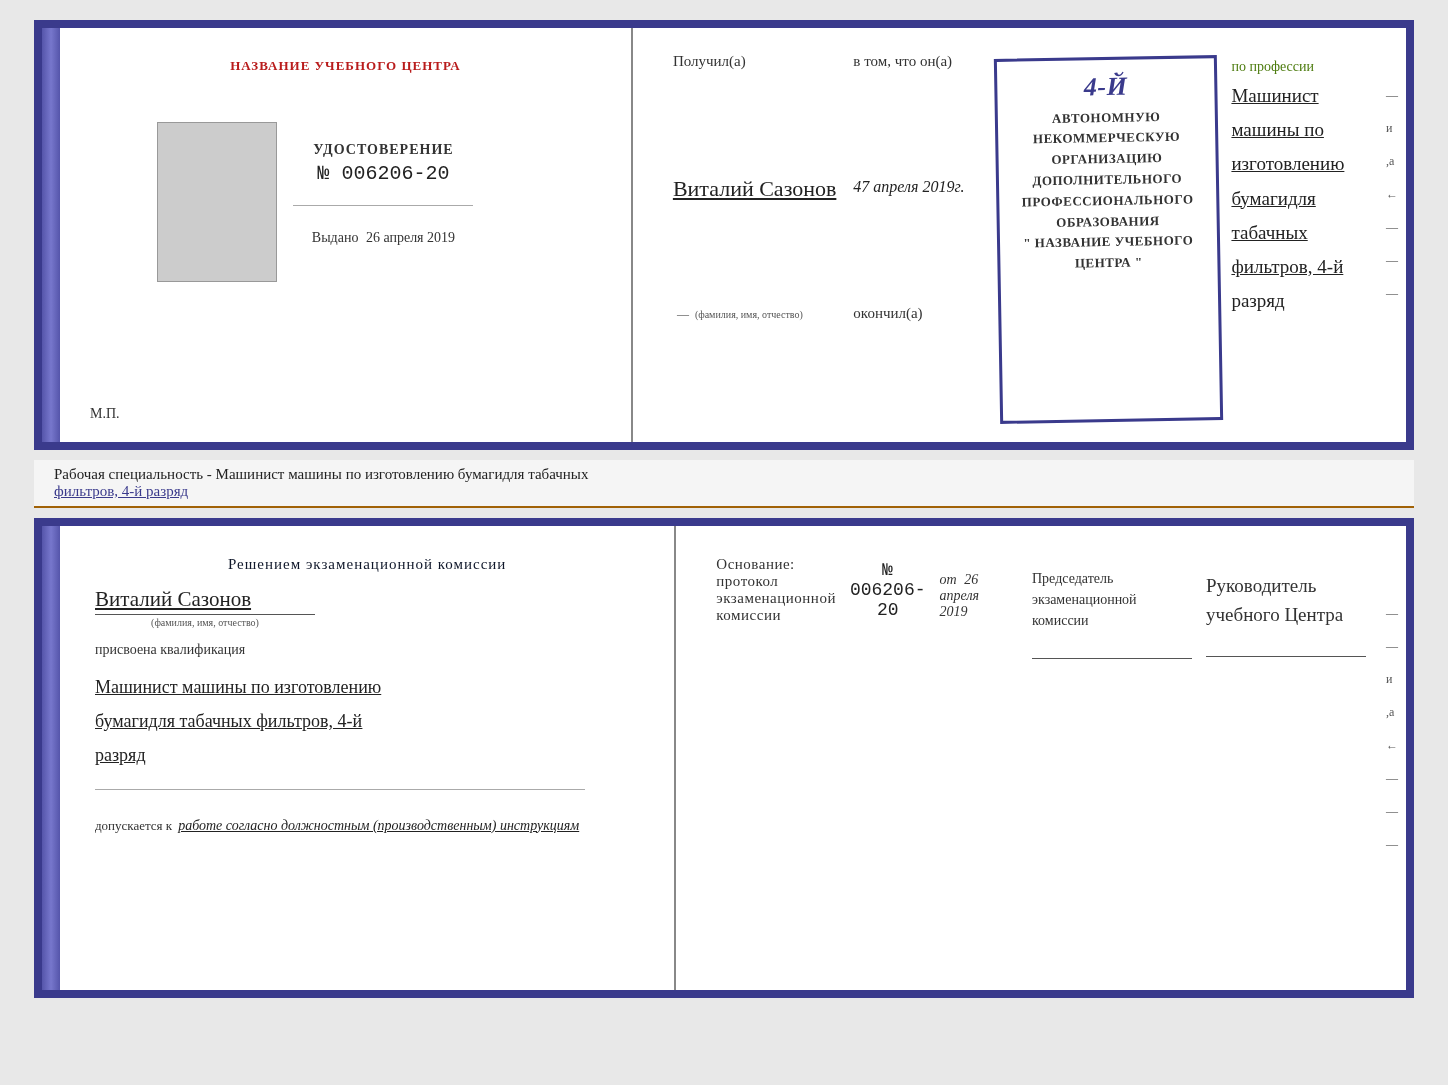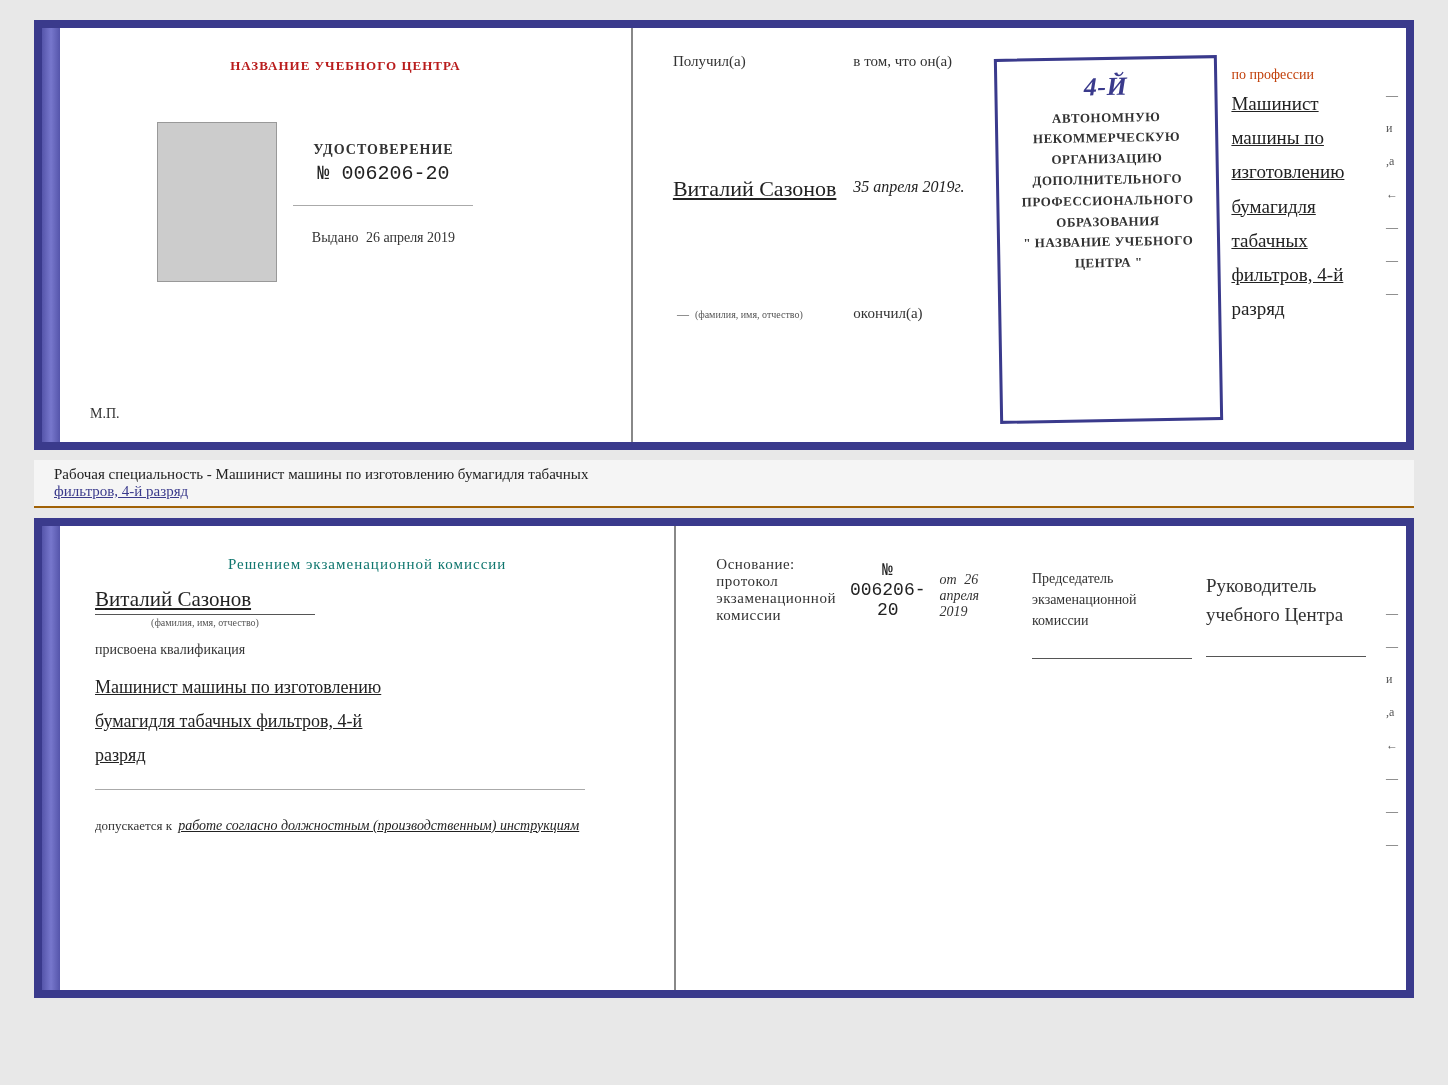--- a/index.html
+++ b/index.html
@@ -169,22 +169,22 @@
 
     .org-highlight {
       font-size: 26px;
       color: #3a3a8c;
       font-weight: bold;
       font-style: italic;
     }
 
     .profession-label {
       font-size: 14px;
-      color: #c2410c;
-      margin-top: 14px;
+      color: #4d7c0f;
+      margin-top: 6px;
     }
 
     .profession-handwritten {
       font-family: 'Segoe Script', 'Brush Script MT', cursive;
       font-size: 19px;
       color: #222;
       text-decoration: underline;
       line-height: 1.8;
       display: block;
       margin-top: 4px;
@@ -238,21 +238,21 @@
     .bottom-right {
       flex: 1;
       padding: 30px 40px 25px 40px;
       display: flex;
       gap: 14px;
       position: relative;
     }
 
     .commission-title {
       font-size: 15px;
-      color: #0f766e;
+      color: #0f172a;
       letter-spacing: 1px;
       text-align: center;
       margin-bottom: 6px;
     }
 
     .person-name-hw {
       font-family: 'Segoe Script', 'Brush Script MT', cursive;
       font-size: 21px;
       color: #222;
       text-decoration: underline;
@@ -411,21 +411,21 @@
 
       <div class="received-line">
         <span>Получил(а)</span>
         <span class="handwritten">Виталий Сазонов</span>
         <span style="font-size:12px; color:#555; margin-left:4px;">—</span>
         <span class="small-label">(фамилия, имя, отчество)</span>
       </div>
 
       <div class="in-that-line">
         <span>в том, что он(а)</span>
-        <span class="date-handwritten">35 апреля 2019г.</span>
+        <span class="date-handwritten">47 апреля 2019г.</span>
         <span>окончил(а)</span>
       </div>
 
       <div class="organization-block">
         <div class="org-highlight">4-й</div>
         <div>АВТОНОМНУЮ НЕКОММЕРЧЕСКУЮ ОРГАНИЗАЦИЮ</div>
         <div>ДОПОЛНИТЕЛЬНОГО ПРОФЕССИОНАЛЬНОГО ОБРАЗОВАНИЯ</div>
         <div>" НАЗВАНИЕ УЧЕБНОГО ЦЕНТРА "</div>
       </div>
 

